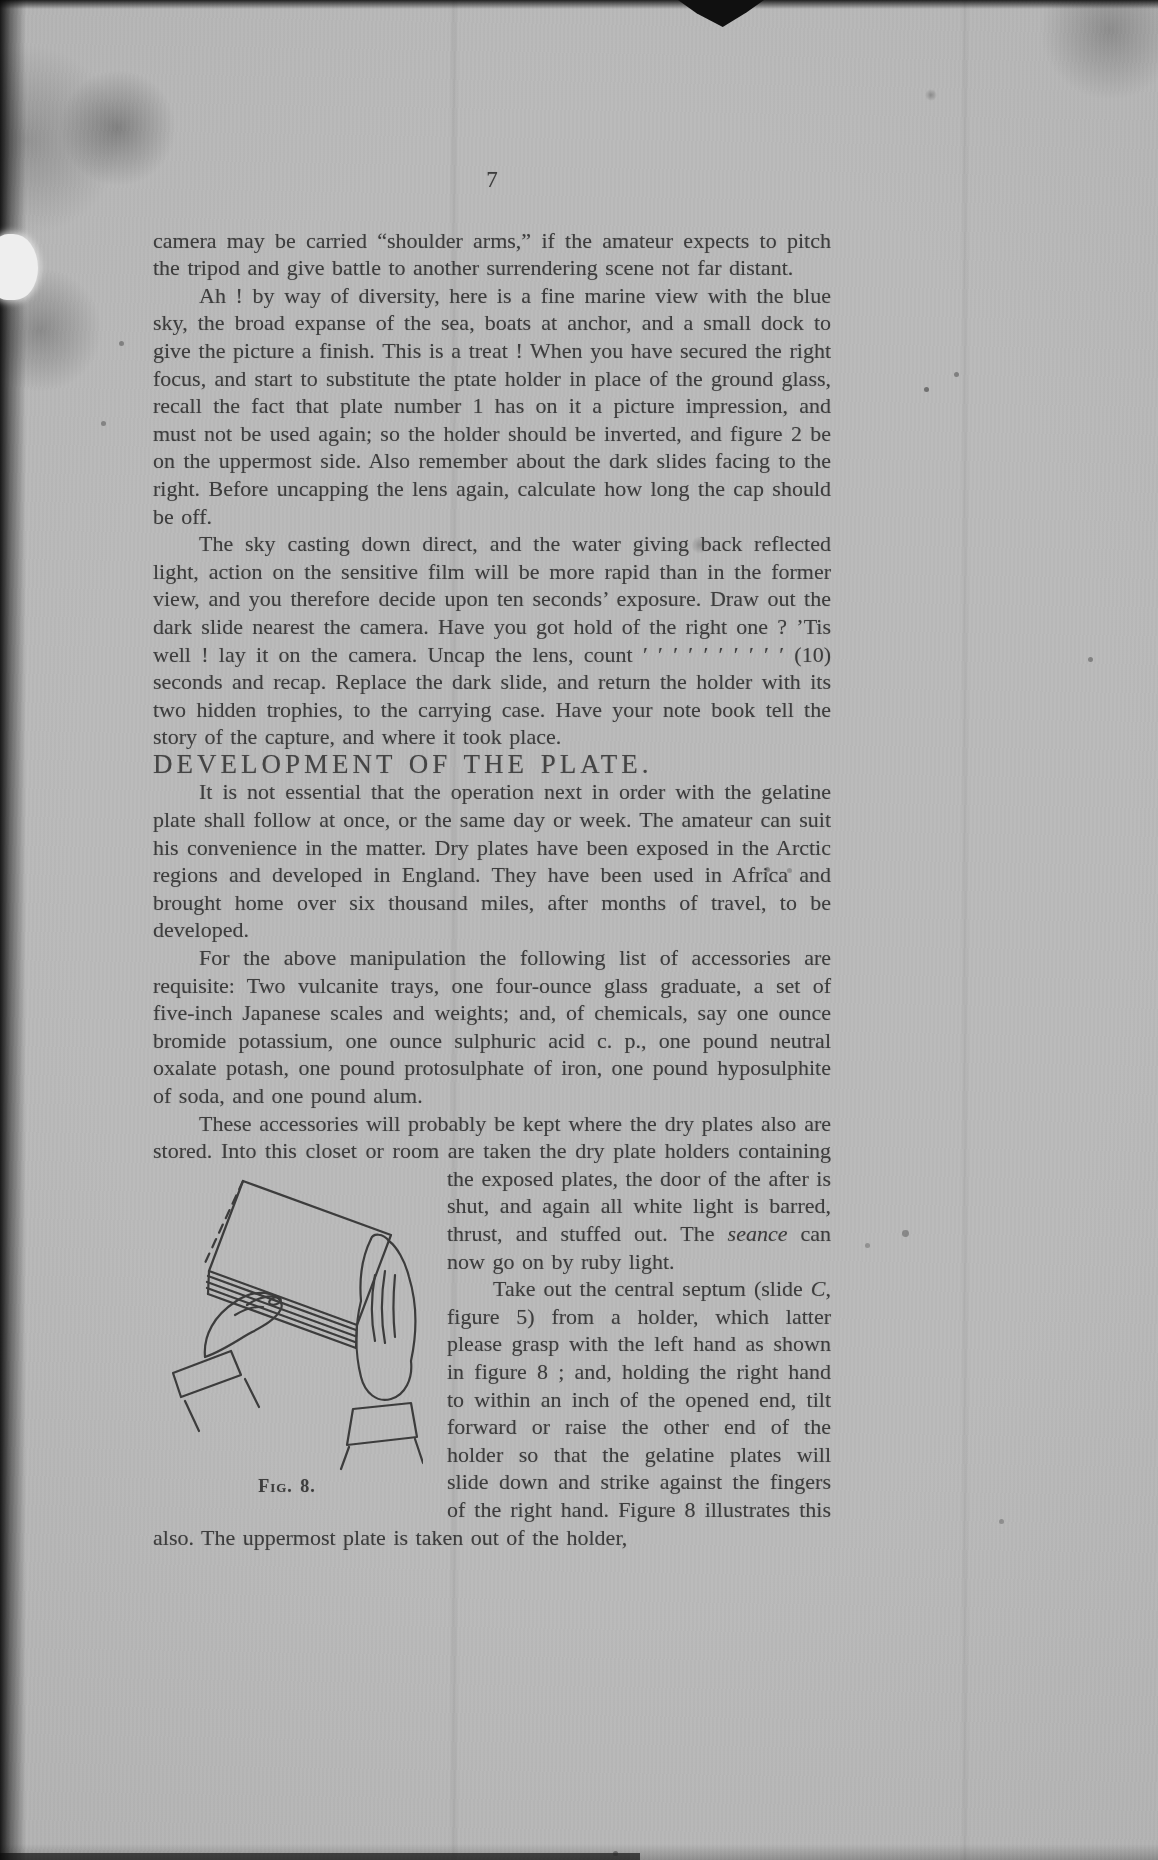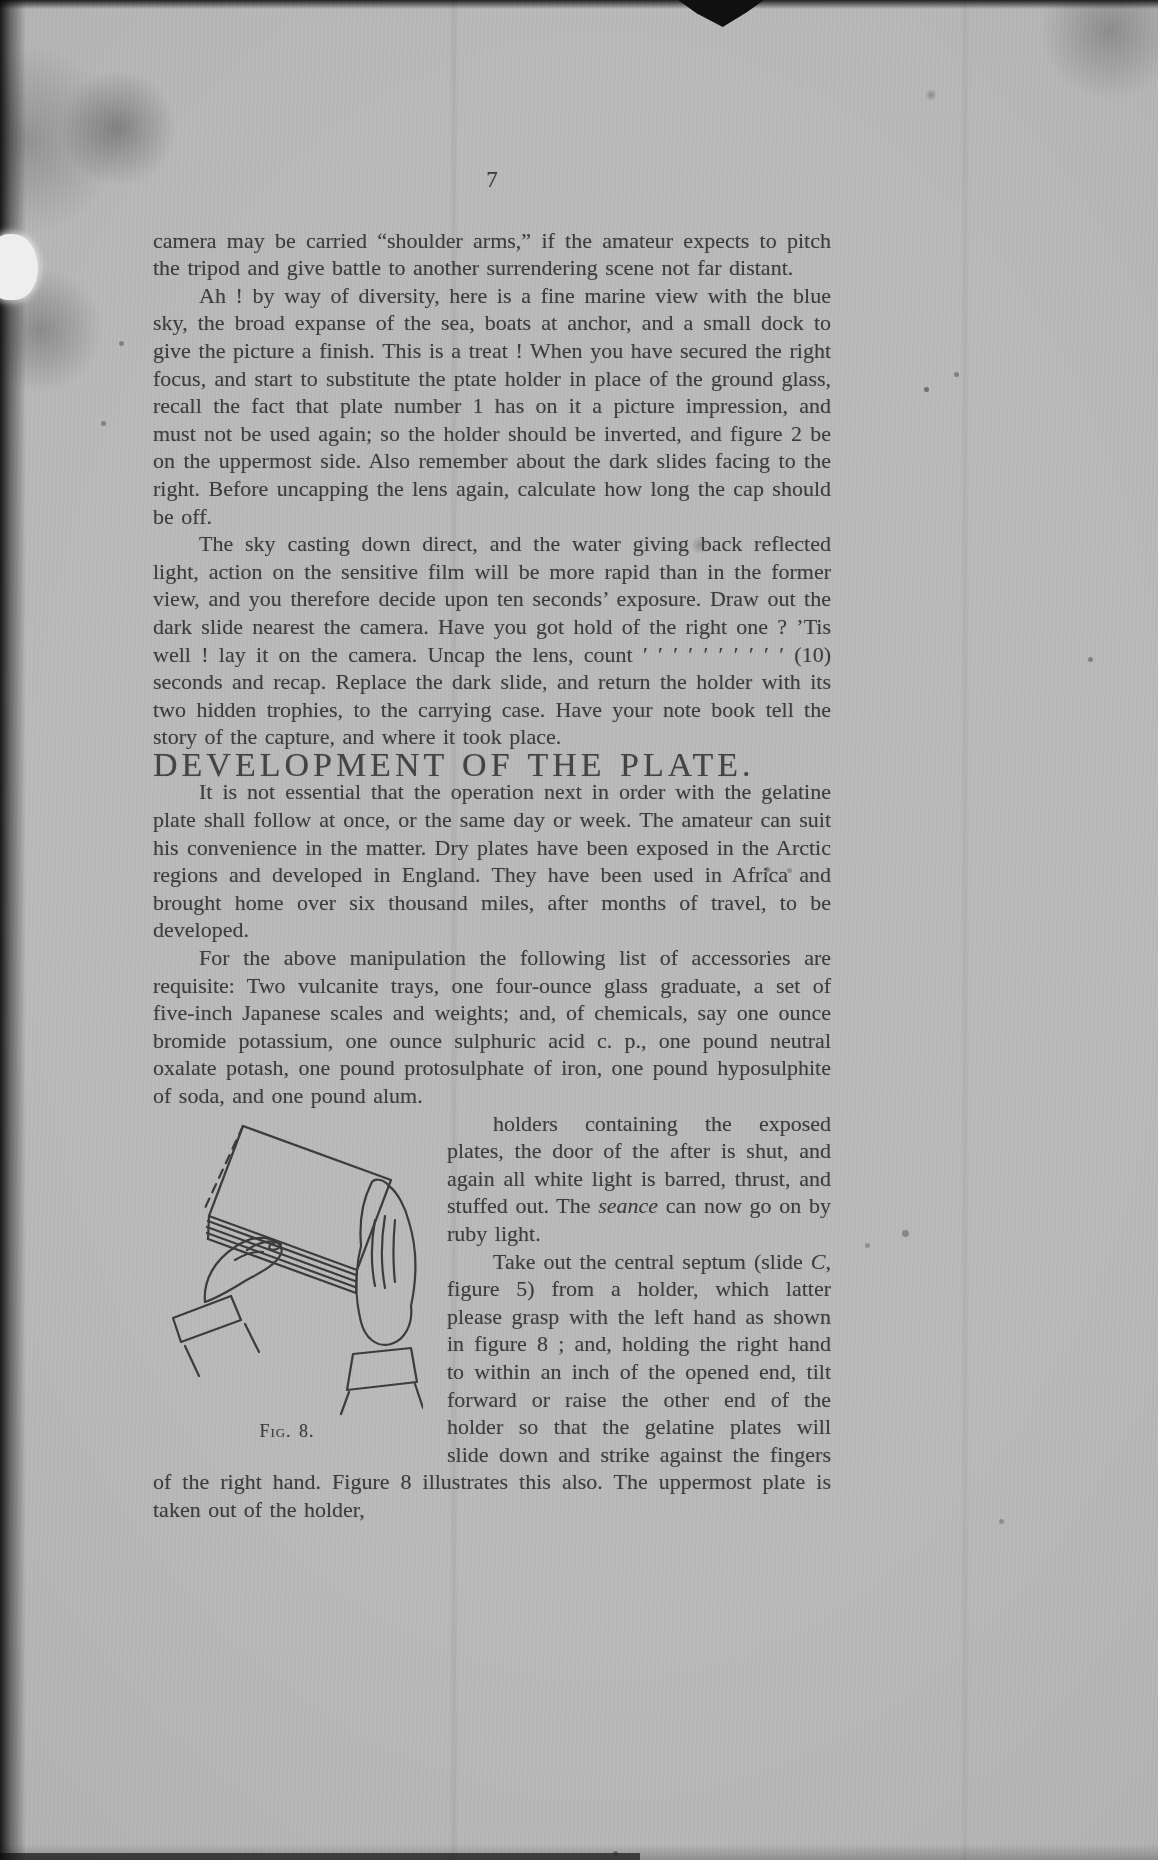--- a/index.html
+++ b/index.html
@@ -44,23 +44,23 @@
   .text-col{
     position:absolute;left:153px;top:166px;width:678px;
     font-family:"Liberation Serif","DejaVu Serif",serif;
     font-size:22px;line-height:27.6px;color:#3d3d3d;
     text-shadow:0 0 1px rgba(61,61,61,.35);
     word-spacing:2px;
   }
   .page-number{text-align:center;font-size:23px;margin:0 0 33px 0;}
   .text-col p{margin:0;text-align:justify;}
   .indent{text-indent:46px;}
-  .heading{text-align:center;text-indent:0;letter-spacing:4px;font-size:34px;
+  .heading{text-align:center;text-indent:0;letter-spacing:4px;font-size:27px;
     margin:42px 0 38px 0;color:#444;}
-  .fig8{float:left;width:272px;margin:10px 24px 2px -2px;text-align:center;}
+  .fig8{float:left;width:272px;margin:10px 24px 2px -2px;text-align:center;font-weight:bold;}
   .fig8 svg{display:block;margin:0 auto;}
   .fig-caption{font-variant:small-caps;font-size:18px;letter-spacing:1px;margin-top:4px;
     text-align:center;text-indent:0;}
   .ital{font-style:italic;font-family:Liberation Serif, serif;}
 </style>
 </head>
 <body>
 
 <div class="page">
   <div class="edge-top"></div>
@@ -76,21 +76,21 @@
     <p>camera may be carried “shoulder arms,” if the amateur expects to pitch the tripod and give battle to another surrendering scene not far distant.</p>
     <p class="indent">Ah ! by way of diversity, here is a fine marine view with the blue sky, the broad expanse of the sea, boats at anchor, and a small dock to give the picture a finish. This is a treat ! When you have secured the right focus, and start to substitute the ptate holder in place of the ground glass, recall the fact that plate number 1 has on it a picture impression, and must not be used again; so the holder should be inverted, and figure 2 be on the uppermost side. Also remember about the dark slides facing to the right. Before uncapping the lens again, calculate how long the cap should be off.</p>
     <p class="indent">The sky casting down direct, and the water giving back reflected light, action on the sensitive film will be more rapid than in the former view, and you therefore decide upon ten seconds’ exposure. Draw out the dark slide nearest the camera. Have you got hold of the right one ? ’Tis well ! lay it on the camera. Uncap the lens, count ′ ′ ′ ′ ′ ′ ′ ′ ′ ′ (10) seconds and recap. Replace the dark slide, and return the holder with its two hidden trophies, to the carrying case. Have your note book tell the story of the capture, and where it took place.</p>
 
     <p class="heading">DEVELOPMENT OF THE PLATE.</p>
 
     <p class="indent">It is not essential that the operation next in order with the gelatine plate shall follow at once, or the same day or week. The amateur can suit his convenience in the matter. Dry plates have been exposed in the Arctic regions and developed in England. They have been used in Africa and brought home over six thousand miles, after months of travel, to be developed.</p>
     <p class="indent">For the above manipulation the following list of accessories are requisite: Two vulcanite trays, one four-ounce glass graduate, a set of five-inch Japanese scales and weights; and, of chemicals, say one ounce bromide potassium, one ounce sulphuric acid c. p., one pound neutral oxalate potash, one pound protosulphate of iron, one pound hyposulphite of soda, and one pound alum.</p>
 
     <p class="indent">
-      <span class="fig8">
+      <span>These accessories will probably be kept where the dry plates also are stored. Into this closet or room are taken the dry plate </span><span class="fig8">
         <svg width="272" height="296" viewBox="0 0 272 296" fill="none" stroke="#3c3c3c" stroke-width="2.2" stroke-linecap="round" stroke-linejoin="round">
 
           <path d="M92 6 L240 60 L206 150 L58 96 Z"></path>
 
           <path d="M57 101 L205 155"></path>
           <path d="M56 107 L204 161"></path>
           <path d="M56 113 L204 167"></path>
           <path d="M57 119 L205 173"></path>
           <path d="M58 96 L57 119 M206 150 L205 173"></path>
 

